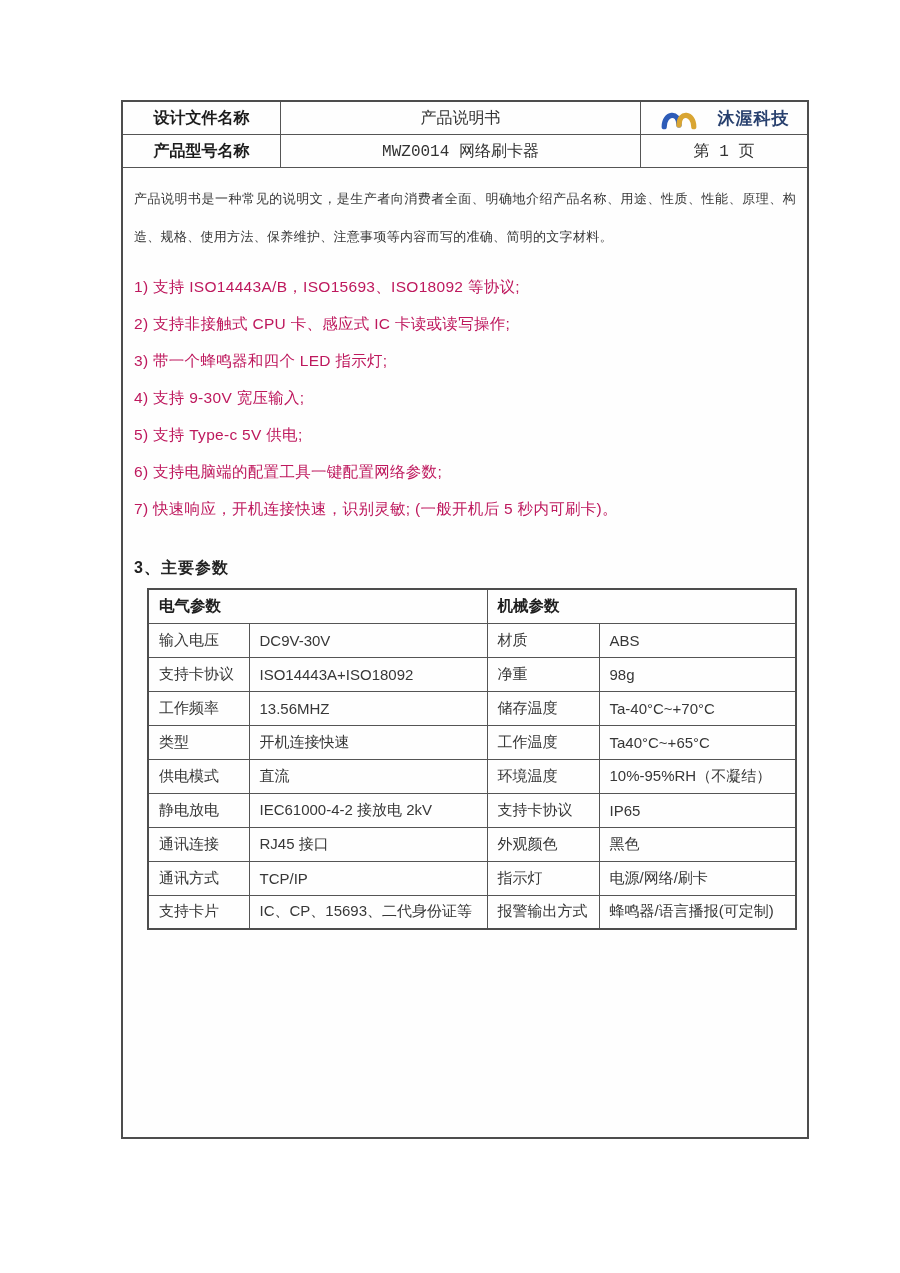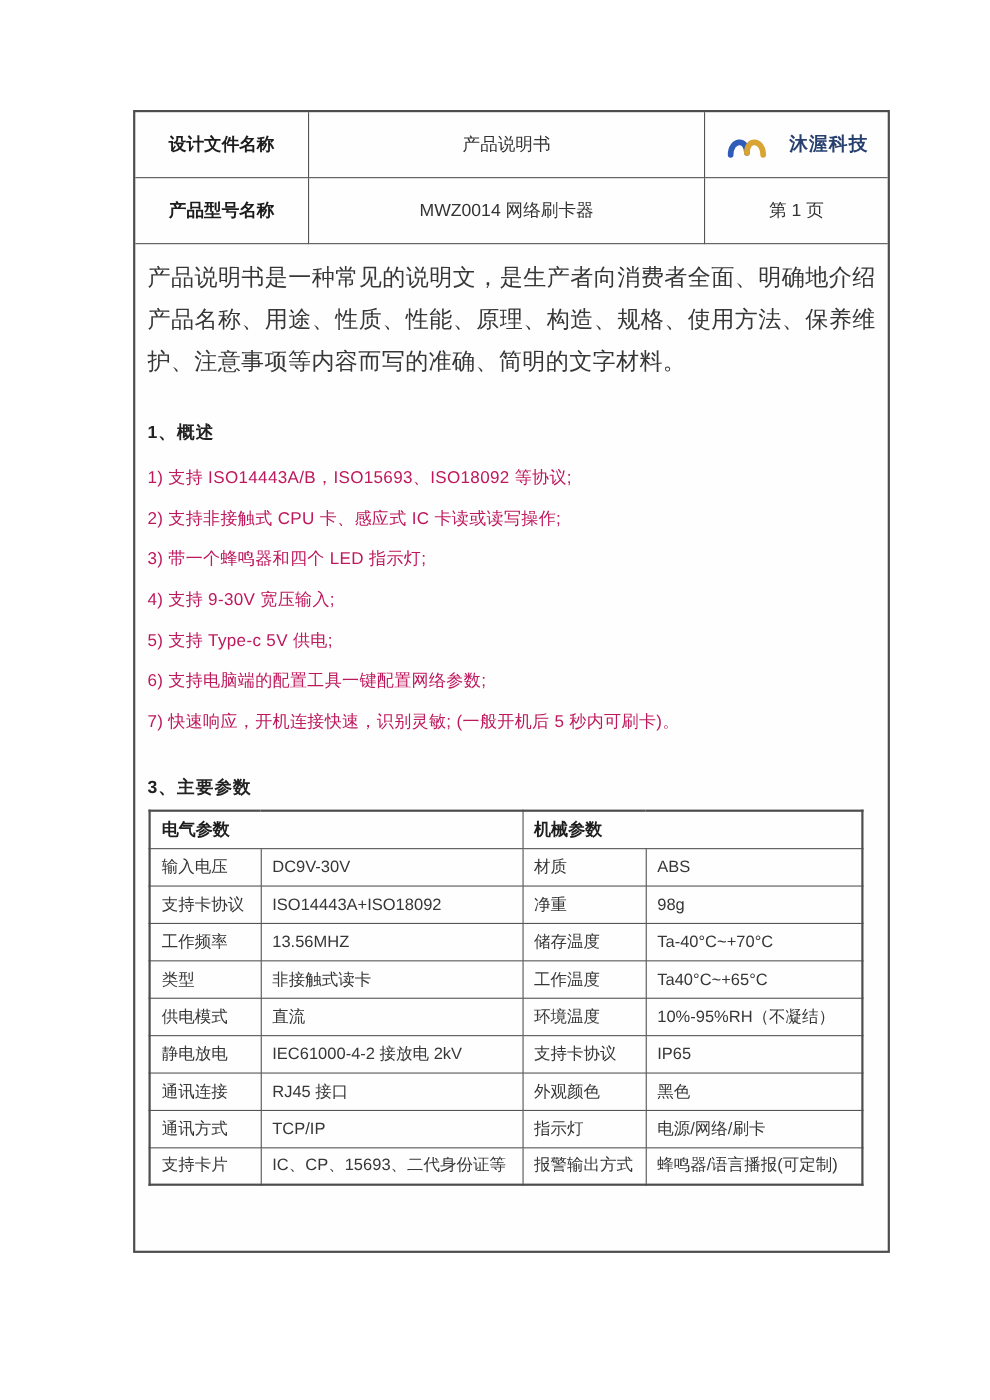--- a/index.html
+++ b/index.html
@@ -12,55 +12,56 @@
   .page {
     position: absolute;
     left: 121px; top: 100px;
     width: 688px; height: 1039px;
     border: 2px solid #4d4d4d;
     background: #fefefe;
   }
   
   .hdr-table { display: grid; grid-template-columns: 158px 360px 1fr; }
   .hdr-cell {
-    height: 60px;
+    height: 33px;
     border-bottom: 1.5px solid #555;
     display: flex; align-items: center; justify-content: center;
     font-size: 16px;
+    font-family: Liberation Mono, monospace;
   }
   .hdr-cell.c1 { border-right: 1.5px solid #555; font-weight: bold; color: #1c1c1c; }
   .hdr-cell.c2 { border-right: 1.5px solid #555; color: #333; }
   .hdr-cell.c3 { color: #333; }
-  .logo-wrap { display: flex; gap: 19px; }
+  .logo-wrap { display: flex; align-items: center; gap: 19px; }
   .logo-text { font-size: 17px; font-weight: bold; letter-spacing: 1px; }
   
   .content { padding: 0 11px; }
   .para {
-    font-size: 21px; line-height: 38px;
+    font-size: 13px; line-height: 38px;
     text-align: justify; color: #373737;
     letter-spacing: 0.3px;
   }
   .intro { margin-top: 12px; }
   .sec-title {
     font-size: 16px; font-weight: bold; color: #222;
     letter-spacing: 1px;
   }
   .t-overview { margin-top: 35px; }
   .overview-body { margin-top: 9px; line-height: 39px; }
   .t-tech { margin-top: 37px; }
   .tech-list { margin-top: 12px; }
   .tech-item {
     font-size: 15.5px; color: #be185d;
     line-height: 37px; height: 37px;
     letter-spacing: 0.3px;
   }
   .t-params { margin-top: 31px; }
   
   .params-table {
-    margin-top: 9px; margin-left: 1px;
+    margin-top: 9px; margin-left: 13px;
     width: 648px;
     border-collapse: collapse;
     font-size: 15px; color: #373737;
     table-layout: fixed;
   }
   .params-table td, .params-table th {
     border: 1.5px solid #555;
     height: 34px;
     padding: 0 0 0 10px;
     text-align: left;
@@ -96,21 +97,20 @@
     </div>
     <div class="hdr-cell c1">产品型号名称</div>
     <div class="hdr-cell c2">MWZ0014 网络刷卡器</div>
     <div class="hdr-cell c3">第 1 页</div>
   </div>
 
   <div class="content">
 
     <p class="para intro">产品说明书是一种常见的说明文，是生产者向消费者全面、明确地介绍产品名称、用途、性质、性能、原理、构造、规格、使用方法、保养维护、注意事项等内容而写的准确、简明的文字材料。</p>
 
-    <div class="sec-title t-overview">1、概述</div>
 
     <div class="tech-list">
       <div class="tech-item">1) 支持 ISO14443A/B，ISO15693、ISO18092 等协议;</div>
       <div class="tech-item">2) 支持非接触式 CPU 卡、感应式 IC 卡读或读写操作;</div>
       <div class="tech-item">3) 带一个蜂鸣器和四个 LED 指示灯;</div>
       <div class="tech-item">4) 支持 9-30V 宽压输入;</div>
       <div class="tech-item">5) 支持 Type-c 5V 供电;</div>
       <div class="tech-item">6) 支持电脑端的配置工具一键配置网络参数;</div>
       <div class="tech-item">7) 快速响应，开机连接快速，识别灵敏; (一般开机后 5 秒内可刷卡)。</div>
     </div>
@@ -142,21 +142,21 @@
         <td>98g</td>
       </tr>
       <tr>
         <td>工作频率</td>
         <td>13.56MHZ</td>
         <td>储存温度</td>
         <td>Ta-40°C~+70°C</td>
       </tr>
       <tr>
         <td>类型</td>
-        <td>非接触式读卡</td>
+        <td>开机连接快速</td>
         <td>工作温度</td>
         <td>Ta40°C~+65°C</td>
       </tr>
       <tr>
         <td>供电模式</td>
         <td>直流</td>
         <td>环境温度</td>
         <td>10%-95%RH（不凝结）</td>
       </tr>
       <tr>

